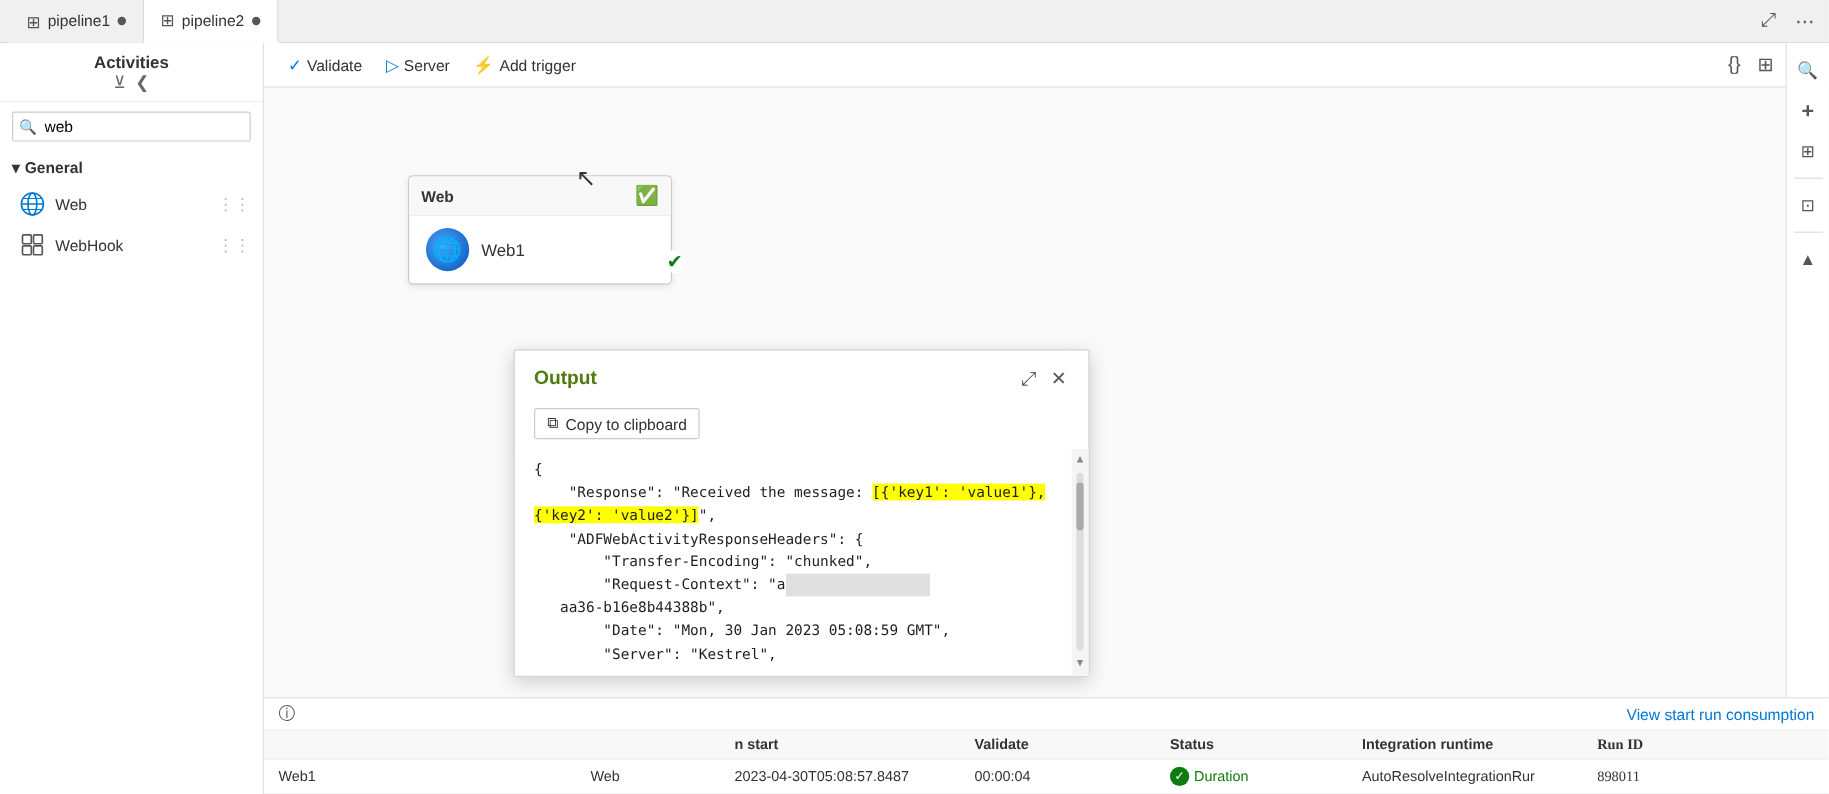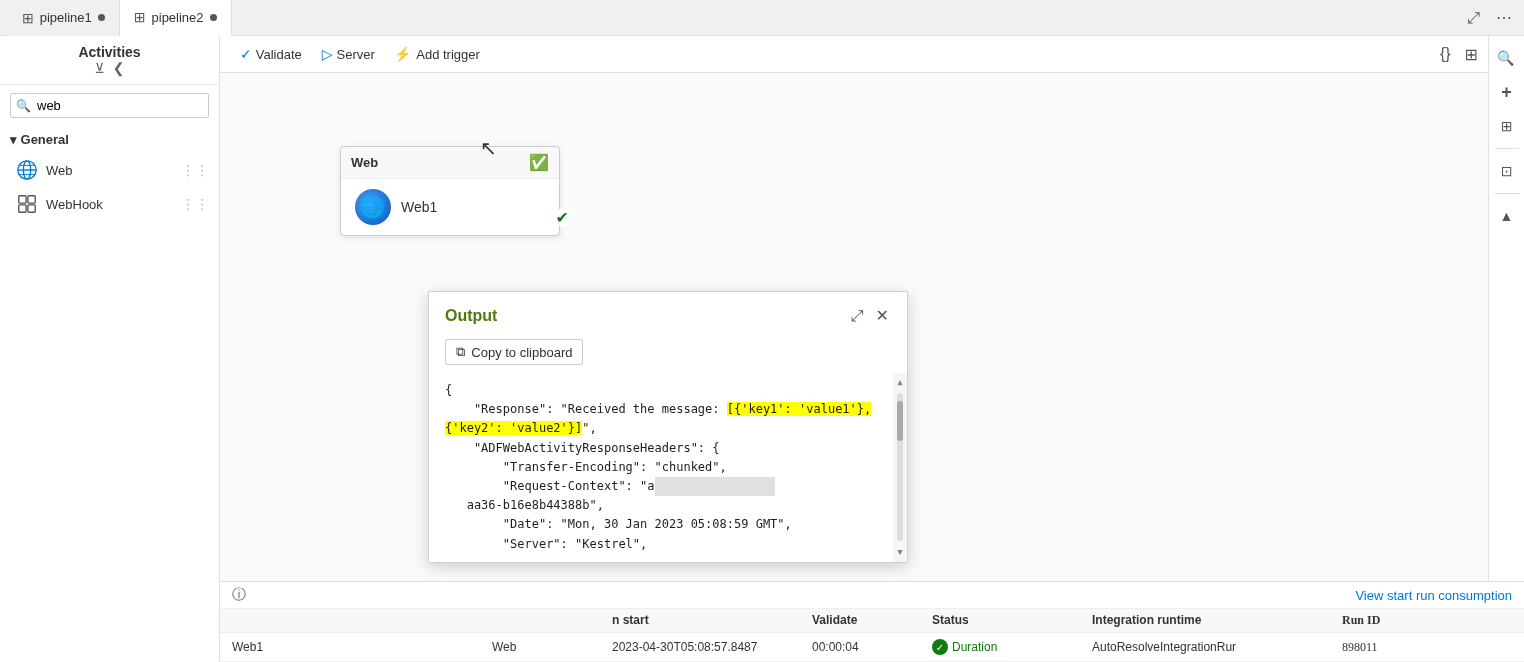--- a/index.html
+++ b/index.html
@@ -375,22 +375,22 @@
     }
     .col {
       font-size: 12px;
       font-weight: 600;
       color: #333;
     }
     .col-name { width: 260px; }
     .col-type { width: 120px; }
     .col-start { width: 200px; }
     .col-duration { width: 120px; }
-    .col-status { width: 160px; }
-    .col-integration { width: 250px; }
+    .col-status { width: 160px; margin-left: 43px; }
+    .col-integration { width: 196px; }
     .col-runid { flex: 1; font-family: Liberation Serif, serif; }
     .bottom-table-row {
       display: flex;
       align-items: center;
       padding: 6px 12px;
       border-bottom: 1px solid #f0f0f0;
     }
     .cell {
       font-size: 12px;
       color: #333;

